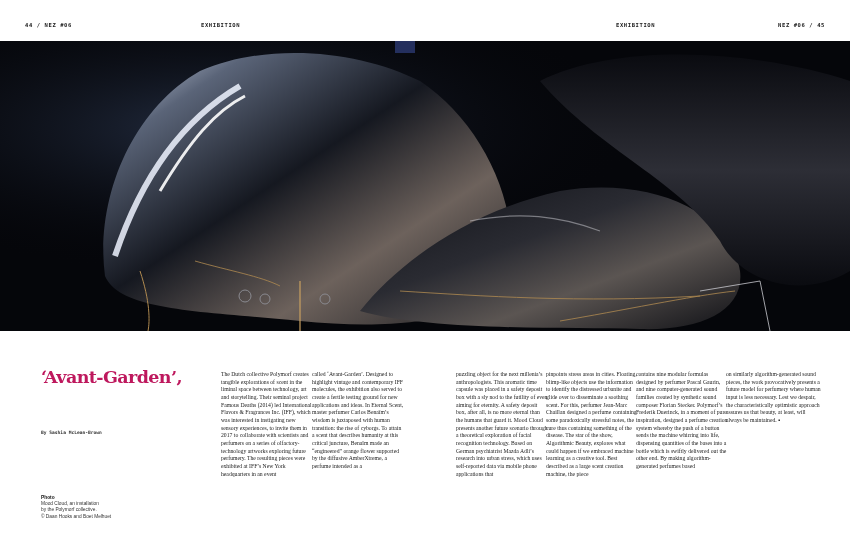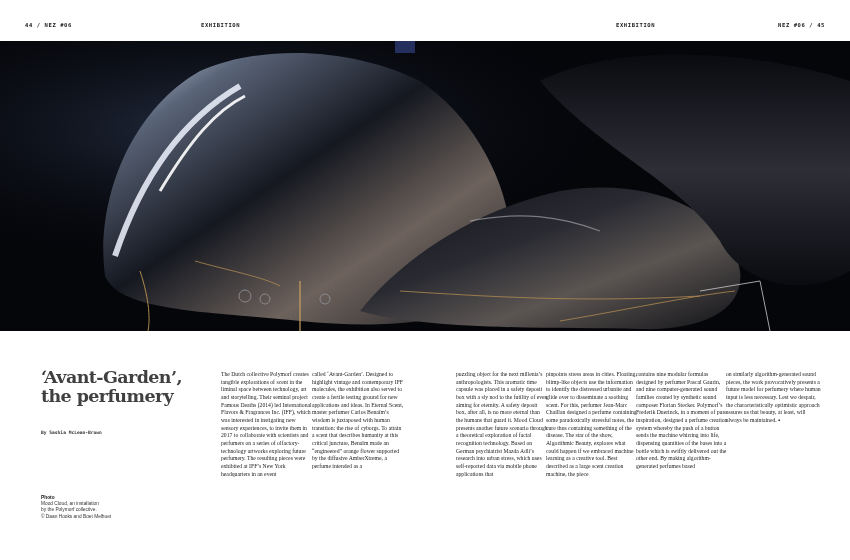--- a/index.html
+++ b/index.html
@@ -18,21 +18,21 @@
 
   .hero {
     position: absolute; left: 0; top: 41px; width: 850px; height: 290px;
     background: #05060a; overflow: hidden;
   }
   .hero svg { display: block; width: 100%; height: 100%; }
 
   .headline {
     position: absolute; left: 41px; top: 368px; width: 170px;
     font-family: "DejaVu Serif", serif; font-weight: bold;
-    font-size: 17.5px; line-height: 18.5px; letter-spacing: -0.6px; color: #404040;
+    font-size: 17.5px; line-height: 18.5px; letter-spacing: -0.6px; color: #be185d;
   }
   .headline span { display: block; }
   .byline {
     position: absolute; left: 41px; top: 430px;
     font-family: "DejaVu Sans Mono", monospace; font-size: 4.6px; font-weight: bold; color: #333;
   }
   .credit {
     position: absolute; left: 41px; top: 495px; width: 120px;
     font-family: "Liberation Sans", sans-serif; font-size: 4.8px; line-height: 6.2px; color: #333;
   }
@@ -99,21 +99,20 @@
     <path d="M300 240 L 300 290" stroke="#c9a060" stroke-width="1.2"></path>
     <circle cx="245" cy="255" r="6" fill="none" stroke="#8a8a90" stroke-width="1"></circle>
     <circle cx="265" cy="258" r="5" fill="none" stroke="#8a8a90" stroke-width="1"></circle>
     <circle cx="325" cy="258" r="5" fill="none" stroke="#8a8a90" stroke-width="1"></circle>
     <rect x="395" y="0" width="20" height="12" fill="#2c3a72" opacity="0.8"></rect>
   </svg>
 </div>
 
 <div class="headline">
   <span>‘Avant-Garden’,</span>
-  <span>the perfumery</span>
 </div>
 <div class="byline">By Sashia McLean-Brown</div>
 
 <div class="credit">
   <div class="credit-title">Photo</div>
   <div>Mood Cloud, an installation</div>
   <div>by the Polymorf collective.</div>
   <div>© Daan Hooks and Boet Melhuet</div>
 </div>
 

